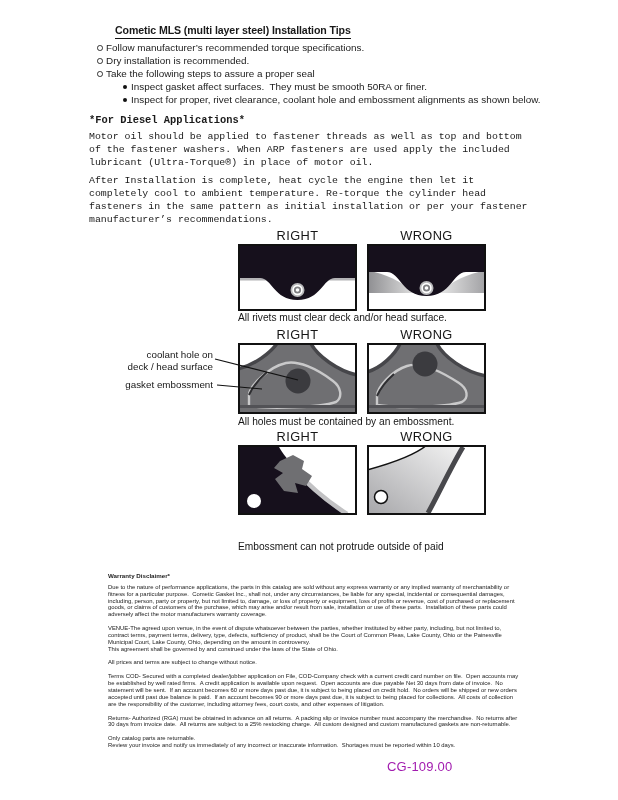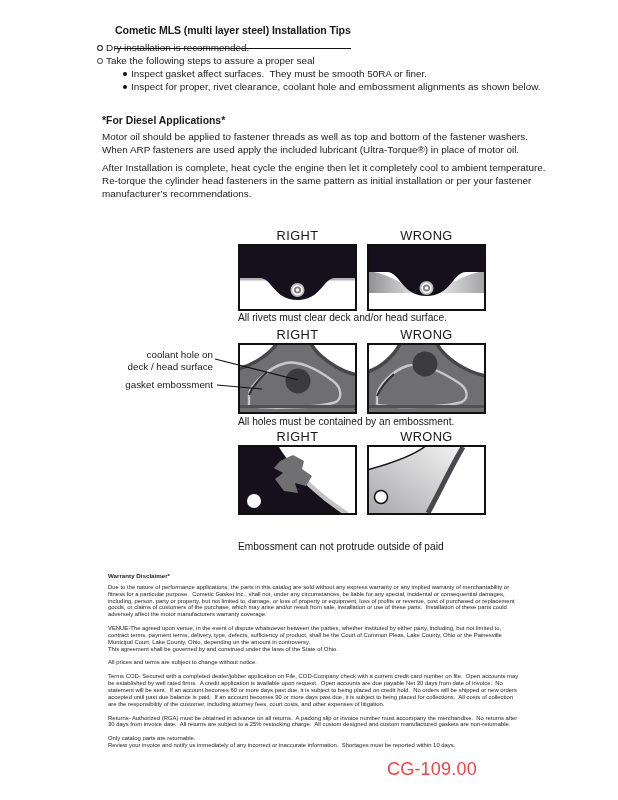--- a/index.html
+++ b/index.html
@@ -2,64 +2,64 @@
 <html><head>
 <meta charset="utf-8">
 <style>
   html,body{margin:0;padding:0;background:#ffffff;}
   .page{position:relative;width:618px;height:800px;background:#fff;overflow:hidden;
         font-family:"Liberation Sans", sans-serif;color:#1a1a1a;}
   .abs{position:absolute;}
 
   
   .title{left:115px;top:24px;font-size:10.6px;font-weight:bold;letter-spacing:-0.1px;
-         border-bottom:1.6px solid #111;padding-bottom:12px;}
+         border-bottom:1.6px solid #111;padding-bottom:2px;}
 
   
   .tips{left:97px;top:41px;font-size:9.9px;line-height:13px;width:460px;}
   .bullet,.subbullet{position:relative;white-space:pre-wrap;}
   .bullet{padding-left:9px;}
   .subbullet{margin-left:25px;padding-left:9px;}
   .bullet > .mk{position:absolute;left:0;top:4.2px;width:3.6px;height:3.6px;
       border:1px solid #333;border-radius:50%;}
   .subbullet > .mk{position:absolute;left:1px;top:4.6px;width:4.2px;height:4.2px;
       background:#111;border-radius:50%;}
 
   
-  .diesel{left:102px;top:114px;width:444px;font-size:9.9px;line-height:13px;}
+  .diesel{left:89px;top:114px;width:444px;font-size:9.9px;line-height:13px;font-family:Liberation Mono, monospace;}
   .diesel h2{margin:0 0 3px 0;font-size:10.4px;font-weight:bold;line-height:13px;}
   .diesel p{margin:0 0 4px 0;white-space:pre-wrap;}
   .diesel p.gap{margin-bottom:5px;}
   .diesel p.note{margin-top:9px;}
 
   
   .dlabel{width:119px;text-align:center;font-size:12.8px;letter-spacing:0.4px;color:#161616;}
   .cap{font-size:10.2px;line-height:12px;color:#161616;white-space:pre-wrap;text-align:center;}
   .sidelabels{left:95px;width:118px;text-align:right;font-size:9.8px;line-height:11.5px;color:#161616;}
 
   .panel{display:block;}
   .overlay{pointer-events:none;z-index:5;}
 
   
   .warranty{left:108px;top:573px;width:414px;font-size:5.9px;line-height:6.85px;color:#222;}
   .warranty h3{margin:0 0 4px 0;font-size:6.2px;font-weight:bold;}
   .warranty p{margin:0 0 7px 0;white-space:pre-wrap;}
   .warranty p.tight{margin-bottom:0;}
 
-  .pagecode{left:387px;top:759px;font-size:18px;color:#ef4444;letter-spacing:0.2px;}
+  .pagecode{left:387px;top:759px;font-size:13px;color:#a21caf;letter-spacing:0.2px;}
 </style>
 </head>
 <body>
 
 <div class="page">
 
   <div class="abs title">Cometic MLS (multi layer steel) Installation Tips</div>
 
   <div class="abs tips">
-    <div class="bullet"><span class="mk"></span></div>
+    <div class="bullet"><span class="mk"></span><span>Follow manufacturer’s recommended torque specifications.</span></div>
     <div class="bullet"><span class="mk"></span><span>Dry installation is recommended.</span></div>
     <div class="bullet"><span class="mk"></span><span>Take the following steps to assure a proper seal</span></div>
     <div class="subbullet"><span class="mk"></span><span>Inspect gasket affect surfaces.  They must be smooth 50RA or finer.</span></div>
     <div class="subbullet"><span class="mk"></span><span>Inspect for proper, rivet clearance, coolant hole and embossment alignments as shown below.</span></div>
   </div>
 
   <div class="abs diesel">
     <h2>*For Diesel Applications*</h2>
     <p class="gap">Motor oil should be applied to fastener threads as well as top and bottom of the fastener washers. When ARP fasteners are used apply the included lubricant (Ultra-Torque®) in place of motor oil.</p>
     <p>After Installation is complete, heat cycle the engine then let it completely cool to ambient temperature. Re-torque the cylinder head fasteners in the same pattern as initial installation or per your fastener manufacturer’s recommendations.</p>

